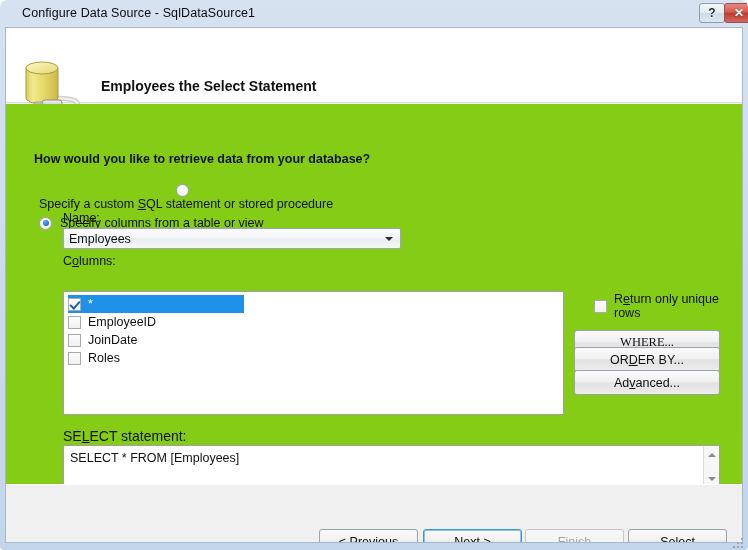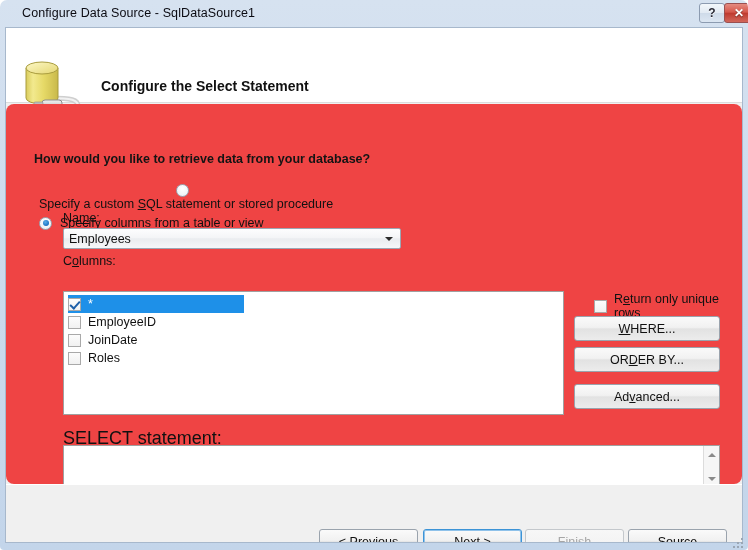--- a/index.html
+++ b/index.html
@@ -101,22 +101,21 @@
     top: 28px;
     width: 74px;
     height: 62px;
   }
   #body-area {
     position: absolute;
     left: 0;
     top: 76px;
     width: 736px;
     height: 380px;
-    background: #ef4444;
-    border-radius: 8px;
+    background: #84cc16;
   }
   #question {
     position: absolute;
     left: 28px;
     top: 48px;
     font-size: 12.5px;
     font-weight: bold;
     color: #141414;
   }
   .radio-row {
@@ -256,28 +255,28 @@
     align-items: center;
     justify-content: center;
     font-family: "Liberation Sans", sans-serif;
   }
   .side-btn {
     position: absolute;
     left: 568px;
     width: 146px;
     height: 25px;
   }
-  #btn-where  { top: 212px; }
+  #btn-where  { top: 226px; font-family: Liberation Serif, serif; }
   #btn-order  { top: 243px; }
-  #btn-adv    { top: 280px; justify-content: center; }
+  #btn-adv    { top: 266px; justify-content: center; }
   #label-select {
     position: absolute;
     left: 57px;
     top: 324px;
-    font-size: 18px;
+    font-size: 14px;
     color: #111;
   }
   #select-box {
     position: absolute;
     left: 57px;
     top: 341px;
     width: 657px;
     height: 43px;
     background: #ffffff;
     border: 1px solid #a0a0a0;
@@ -410,21 +409,21 @@
           <path d="M30 42 C 52 42, 58 44, 58 50 C 58 56, 50 57, 44 55" stroke="#f2f2f2" stroke-width="2" fill="none" stroke-linecap="round"></path>
 
           <path d="M6 12 L6 42 A 16 6 0 0 0 38 42 L38 12 Z" fill="url(#cylBody)" stroke="#a99c3e" stroke-width="1"></path>
           <ellipse cx="22" cy="12" rx="16" ry="6" fill="url(#cylTop)" stroke="#a99c3e" stroke-width="1"></ellipse>
 
           <rect x="22" y="44" width="20" height="13" rx="3" fill="url(#plugGrad)" stroke="#8f8f8f" stroke-width="1"></rect>
           <rect x="14" y="46" width="9" height="2.6" rx="1" fill="#bdbdbd" stroke="#8f8f8f" stroke-width="0.6"></rect>
           <rect x="14" y="51" width="9" height="2.6" rx="1" fill="#bdbdbd" stroke="#8f8f8f" stroke-width="0.6"></rect>
         </svg>
       </div>
-      <div id="header-title">Configure the Select Statement</div>
+      <div id="header-title">Employees the Select Statement</div>
     </div>
 
     <div id="body-area">
 
       <div id="question">How would you like to retrieve data from your database?</div>
 
       <div class="radio-row" style="top:80px;flex-direction:column;">
         <span class="radio"></span>
         <span><span>Specify a custom </span><span class="acc">S</span><span>QL statement or stored procedure</span></span>
       </div>
@@ -471,20 +470,21 @@
       </div>
       <div class="btn side-btn" id="btn-order">
         <span><span>OR</span><span class="acc">D</span><span>ER BY...</span></span>
       </div>
       <div class="btn side-btn" id="btn-adv">
         <span><span>Ad</span><span class="acc">v</span><span>anced...</span></span>
       </div>
 
       <div id="label-select"><span>SE</span><span class="acc">L</span><span>ECT statement:</span></div>
       <div id="select-box">
+        <div id="select-text">SELECT * FROM [Employees]</div>
         <div id="select-scroll">
           <div class="sb-arrow up">
               <span class="tri-up"></span>
             </div>
           <div class="sb-arrow down">
               <span class="tri-down"></span>
             </div>
         </div>
       </div>
     </div>
@@ -494,21 +494,21 @@
       <div class="btn foot-btn" id="btn-previous">
         <span><span>&lt; </span><span class="acc">P</span><span>revious</span></span>
       </div>
       <div class="btn foot-btn" id="btn-next">
         <span><span></span><span class="acc">N</span><span>ext &gt;</span></span>
       </div>
       <div class="btn foot-btn" id="btn-finish">
         <span><span></span><span class="acc">F</span><span>inish</span></span>
       </div>
       <div class="btn foot-btn" id="btn-cancel">
-        <span>Source</span>
+        <span>Select</span>
       </div>
     </div>
   </div>
 
   <div id="grip">
     <span class="grip-dot" style="left:8px;top:2px;"></span>
     <span class="grip-dot" style="left:8px;top:6px;"></span>
     <span class="grip-dot" style="left:4px;top:6px;"></span>
     <span class="grip-dot" style="left:8px;top:10px;"></span>
     <span class="grip-dot" style="left:4px;top:10px;"></span>

